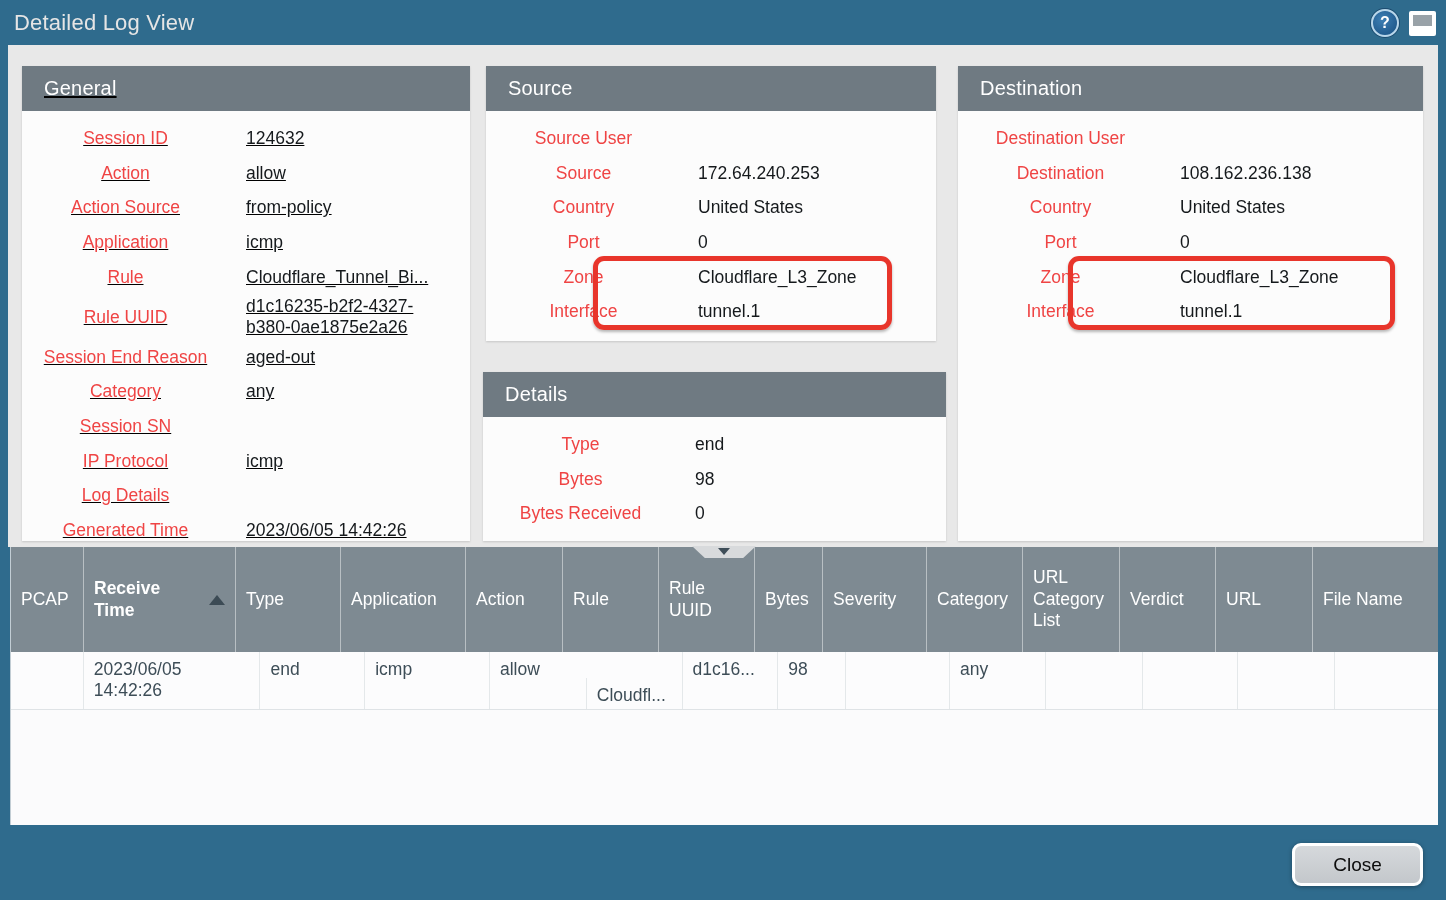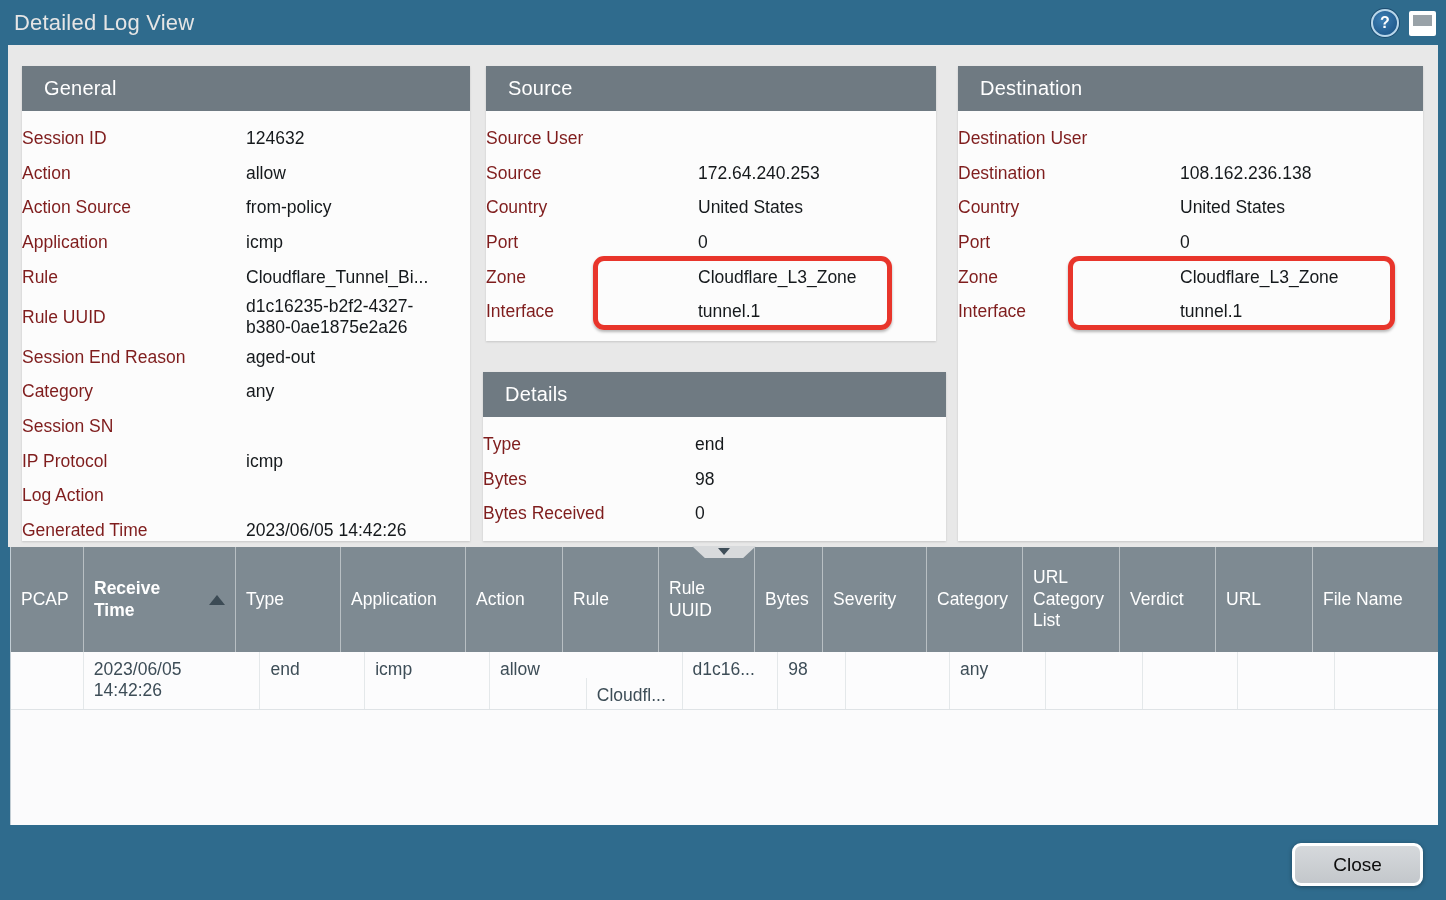--- a/index.html
+++ b/index.html
@@ -21,30 +21,30 @@
     display:flex; align-items:center; justify-content:center; cursor:pointer;
     box-shadow:0 0 0 1px #1c4a6e;
   }
   .win-ic { width:27px; height:25px; background:#fff; border-radius:2px; position:relative; cursor:pointer; }
   .win-ic::after { content:""; position:absolute; left:4px; right:4px; top:4px; height:11px; background:#99a2a8; }
   
   .content { position:absolute; top:45px; left:8px; width:1430px; height:502px; background:#e8e8e8; }
   .panel { position:absolute; box-shadow:0 1px 2px rgba(0,0,0,.15); }
   .panel-h { height:45px; background:#6f7a82; color:#fff; font-size:20px; display:flex; align-items:center; padding-left:22px; letter-spacing:.2px; }
   .panel-b { background:#fcfcfc; position:relative; padding-top:10px; overflow:hidden; }
-  .p-general   { left:14px;  top:21px;  width:448px; }
+  .p-general   { left:14px;  top:21px;  width:448px;text-decoration:underline; }
   .p-general   .panel-b { height:430px; }
   .p-source    { left:478px; top:21px;  width:450px; }
   .p-source    .panel-b { height:230px; }
   .p-details   { left:475px; top:327px; width:463px; }
   .p-details   .panel-b { height:124px; }
   .p-destination { left:950px; top:21px; width:465px; }
   .p-destination .panel-b { height:430px; }
   .prow { display:flex; min-height:34.7px; align-items:center; padding:2px 0; }
-  .plabel { color:#7f1d1d; font-size:17.5px; text-align:left; padding-right:17px; flex:none; }
+  .plabel { color:#ef4444; font-size:17.5px; text-align:center; padding-right:17px; flex:none; }
   .pvalue { color:#15191c; font-size:17.5px; line-height:1.18; padding-right:24px; word-break:break-word; }
   .p-general .plabel { width:224px; }
   .p-source .plabel, .p-details .plabel { width:212px; }
   .p-destination .plabel { width:222px; }
   .red-box {
     position:absolute; border:5px solid #e8352b; border-radius:11px;
     box-shadow:0 2px 3px rgba(0,0,0,.28); pointer-events:none;
   }
   .p-source .red-box      { left:107px; right:44px; top:145px; height:74px; }
   .p-destination .red-box { left:110px; right:28px; top:145px; height:74px; }
@@ -126,21 +126,21 @@
         </div>
         <div class="prow">
           <div class="plabel">Session SN</div>
           <div class="pvalue"></div>
         </div>
         <div class="prow">
           <div class="plabel">IP Protocol</div>
           <div class="pvalue">icmp</div>
         </div>
         <div class="prow">
-          <div class="plabel">Log Action</div>
+          <div class="plabel">Log Details</div>
           <div class="pvalue"></div>
         </div>
         <div class="prow">
           <div class="plabel">Generated Time</div>
           <div class="pvalue">2023/06/05 14:42:26</div>
         </div>
       </div>
   </div>
 
   <div class="panel p-source">

